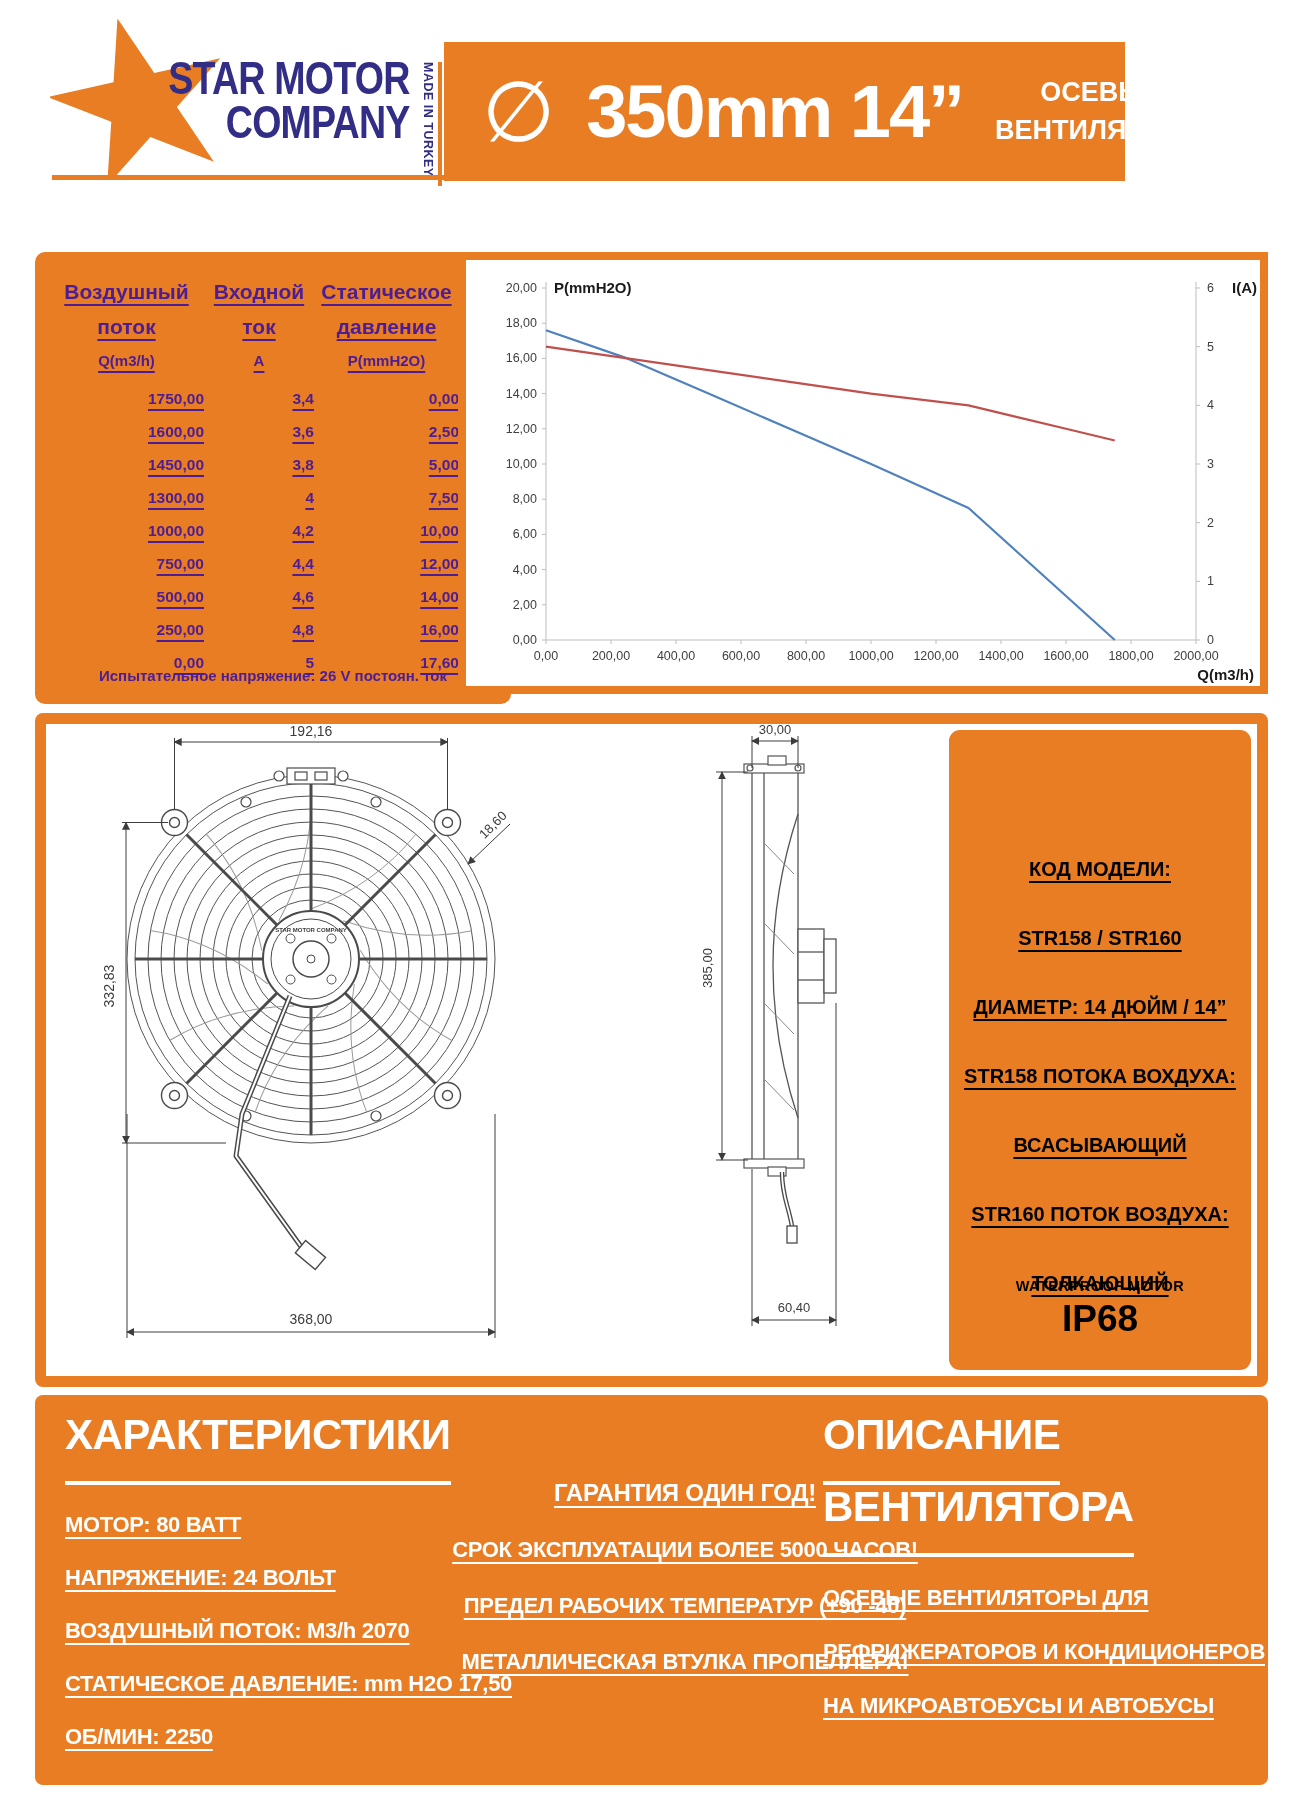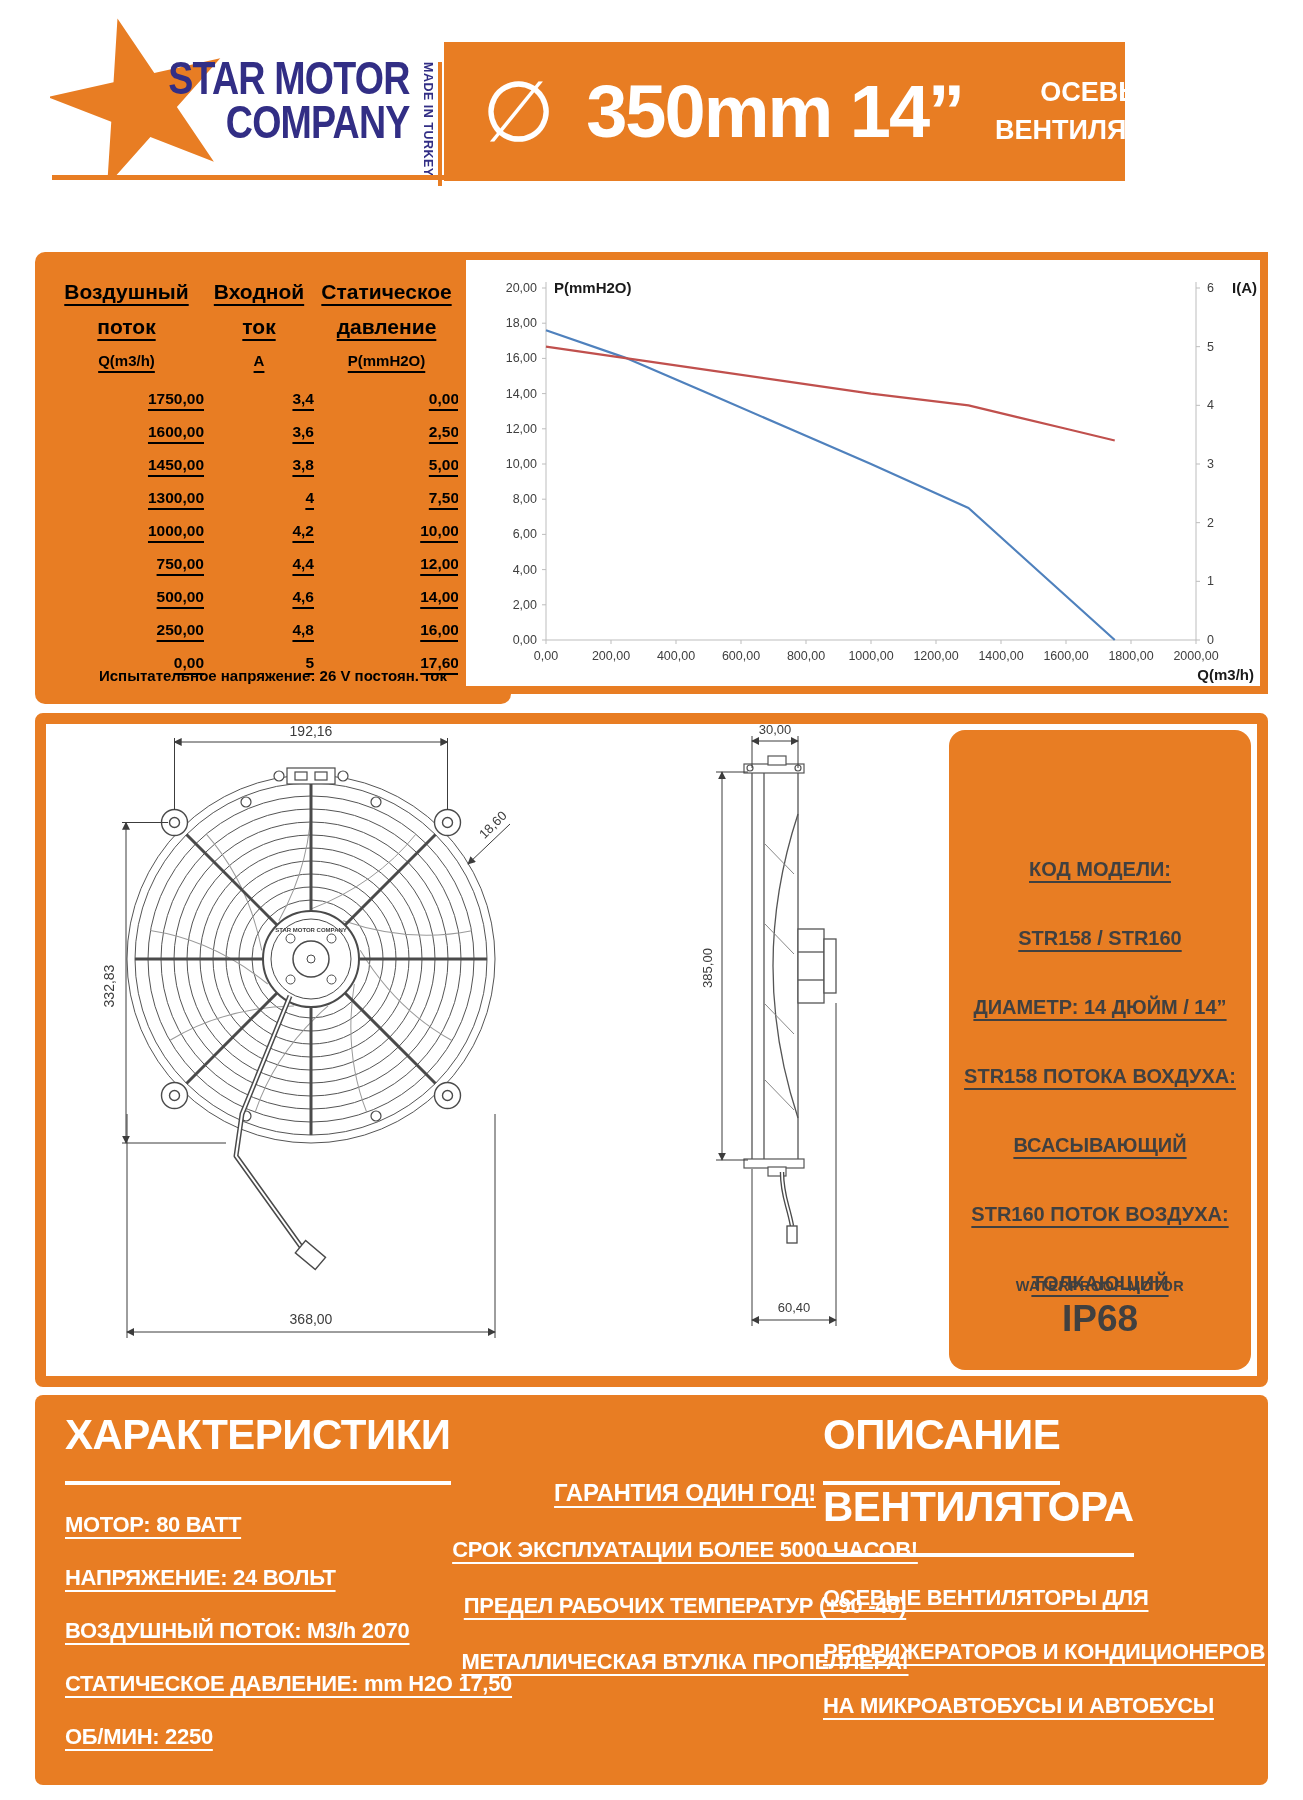--- a/index.html
+++ b/index.html
@@ -19,21 +19,21 @@
           border-right:4px solid var(--orange);padding-right:3px;}
   .logo-underline{position:absolute;left:12px;bottom:0;width:392px;height:5px;background:var(--orange);}
   .title-box{position:absolute;left:444px;top:42px;width:681px;height:139px;background:var(--orange);
              color:#fff;display:flex;align-items:center;padding-left:38px;}
   .diam{font-size:84px;font-weight:400;line-height:1;margin-right:12px;}
   .title-main{font-size:74px;font-weight:bold;letter-spacing:-2px;white-space:nowrap;margin-left:19px;}
   .title-sub{margin-left:32px;font-weight:bold;font-size:27px;line-height:1.4;text-align:center;}
 
   
   .spec-panel{position:absolute;left:35px;top:252px;width:476px;height:452px;background:var(--orange);
-              border-radius:10px;color:#000000;font-weight:bold;}
+              border-radius:10px;color:#4c1d95;font-weight:bold;}
   .spec-header,.spec-rows{display:grid;grid-template-columns:155px 110px 145px;text-align:center;}
   .spec-header{padding:22px 8px 0 14px;}
   .spec-rows{padding:6px 8px 0 14px;}
   .spec-title-line{font-size:21px;line-height:35px;}
   .spec-unit-line{font-size:15px;line-height:30px;margin-top:2px;}
   .spec-cell{font-size:15.5px;line-height:33px;text-align:right;}
   .u{text-decoration-line:underline;text-decoration-thickness:2px;text-underline-offset:5px;}
   .spec-foot{position:absolute;left:0;right:0;bottom:20px;text-align:center;font-size:15px;}
 
   
@@ -41,21 +41,21 @@
              border:8px solid var(--orange);}
   .chart-svg text{font-family:"Liberation Sans",sans-serif;}
 
   
   .draw-box{position:absolute;left:35px;top:713px;width:1233px;height:674px;background:#fff;
             border:11px solid var(--orange);border-radius:8px;}
   .front-svg{position:absolute;left:30px;top:0;}
   .side-svg{position:absolute;left:640px;top:0;}
   .draw-box svg text{font-family:"Liberation Sans",sans-serif;fill:#3c3c3c;}
   .model-panel{position:absolute;right:6px;top:6px;bottom:6px;width:302px;background:var(--orange);
-               border-radius:16px;color:#404040;font-weight:bold;text-align:center;}
+               border-radius:11px;color:#000000;font-weight:bold;text-align:center;}
   .model-lines{margin-top:128px;}
   .info-line{font-size:20px;margin-bottom:46px;}
   .model-waterproof{position:absolute;left:0;right:0;bottom:76px;font-size:14.5px;letter-spacing:.5px;}
   .model-ip{position:absolute;left:0;right:0;bottom:30px;font-size:37px;}
 
   
   .bottom{position:absolute;left:35px;top:1395px;width:1233px;height:390px;background:var(--orange);
           border-radius:8px;color:#fff;font-weight:bold;}
   .col-heading{font-size:42px;letter-spacing:-.5px;display:inline-block;border-bottom:4px solid #fff;
                padding-bottom:24px;line-height:1.05;}

